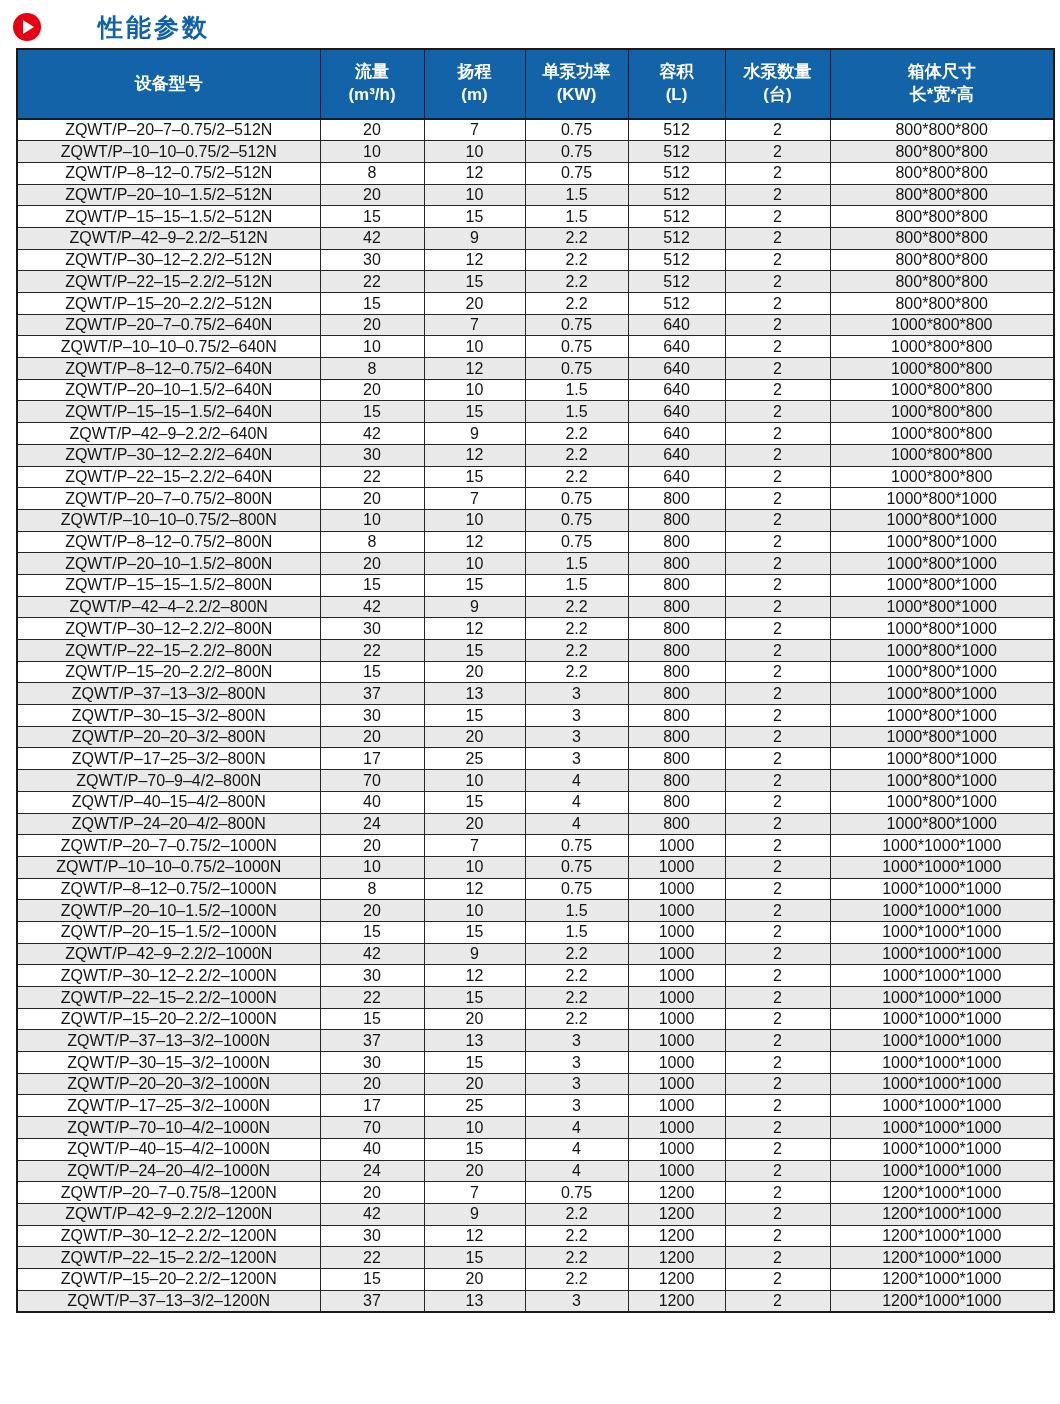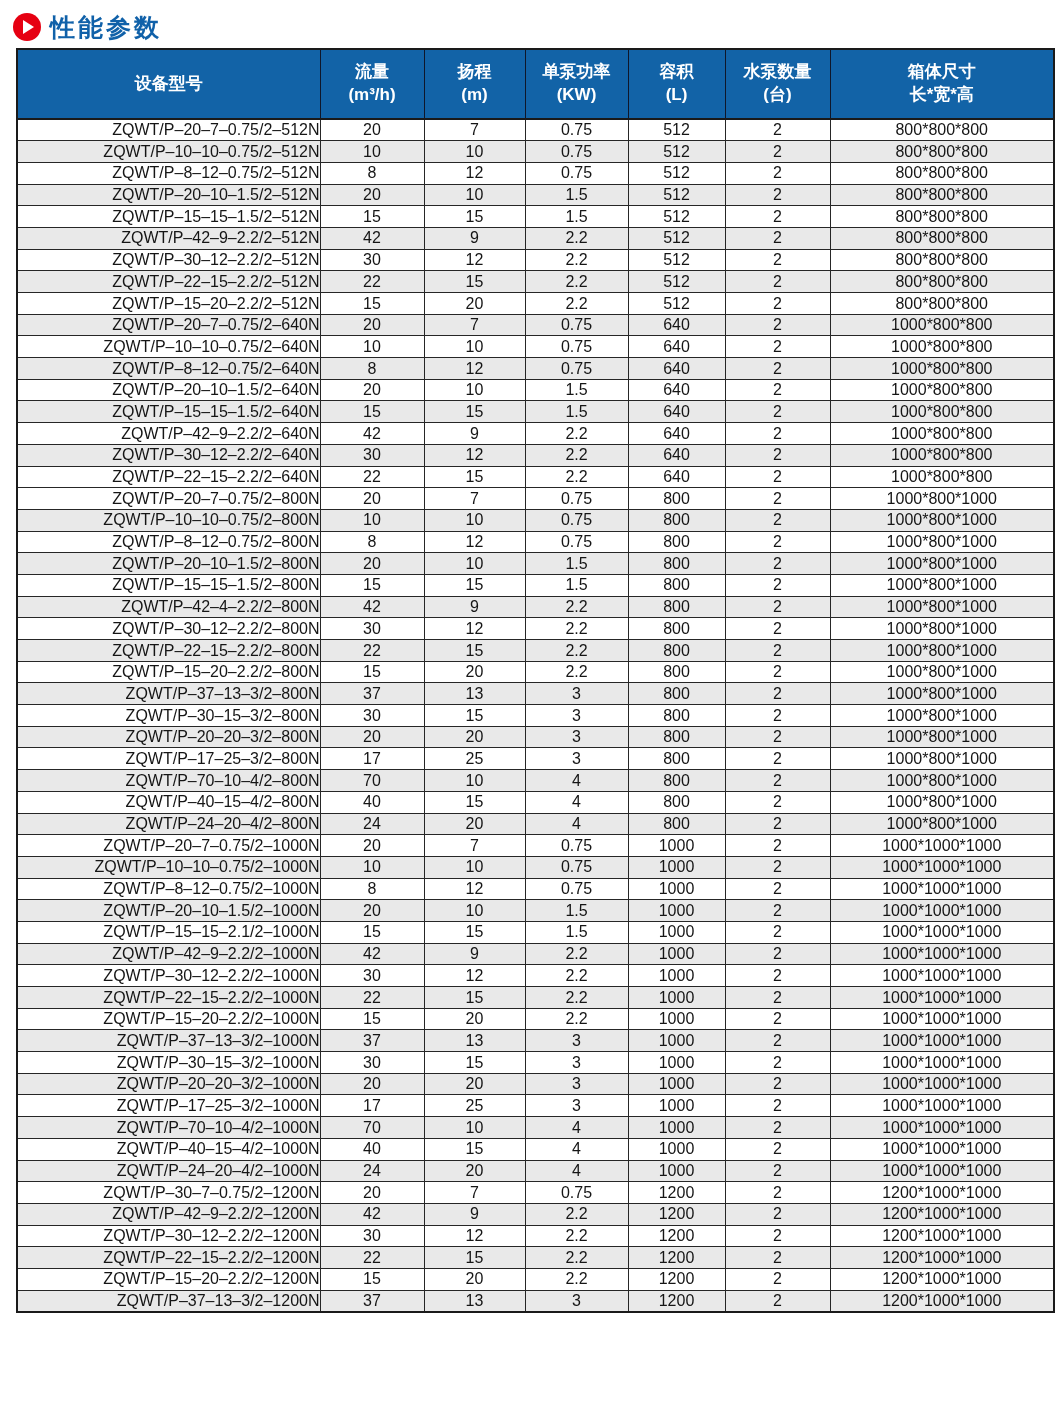--- a/index.html
+++ b/index.html
@@ -18,20 +18,21 @@
     font-family: "Liberation Sans", "DejaVu Sans", sans-serif;
     color: var(--text-dark);
   }
   .page { width: 1060px; height: 1404px; overflow: hidden; }
 
   
   .section-title {
     display: flex; align-items: center;
     margin: 11px 0 5px 13px;
     height: 32px;
+    gap: 48px;
   }
   .title-icon {
     width: 28px; height: 28px;
     background: var(--icon-red);
     border-radius: 50%;
     display: inline-flex; align-items: center; justify-content: center;
     margin-right: 9px;
     flex: 0 0 auto;
   }
   .title-icon .tri {
@@ -77,21 +78,21 @@
     text-align: center;
     font-size: 16px;
     height: 21.7px;
     padding: 0;
     line-height: 1.1;
     background: #ffffff;
     white-space: nowrap;
     overflow: hidden;
   }
   tbody td.model {
-    text-align: right;
+    text-align: center;
   }
   tbody tr.stripe td { background: var(--stripe-gray); }
 </style>
 </head>
 <body>
 
 <div class="page">
 
   <div class="section-title">
     <span class="title-icon">
@@ -406,21 +407,21 @@
         <tr>
           <td class="model">ZQWT/P–17–25–3/2–800N</td>
           <td>17</td>
           <td>25</td>
           <td>3</td>
           <td>800</td>
           <td>2</td>
           <td>1000*800*1000</td>
         </tr>
         <tr class="stripe">
-          <td class="model">ZQWT/P–70–10–4/2–800N</td>
+          <td class="model">ZQWT/P–70–9–4/2–800N</td>
           <td>70</td>
           <td>10</td>
           <td>4</td>
           <td>800</td>
           <td>2</td>
           <td>1000*800*1000</td>
         </tr>
         <tr>
           <td class="model">ZQWT/P–40–15–4/2–800N</td>
           <td>40</td>
@@ -469,21 +470,21 @@
         <tr class="stripe">
           <td class="model">ZQWT/P–20–10–1.5/2–1000N</td>
           <td>20</td>
           <td>10</td>
           <td>1.5</td>
           <td>1000</td>
           <td>2</td>
           <td>1000*1000*1000</td>
         </tr>
         <tr>
-          <td class="model">ZQWT/P–15–15–2.1/2–1000N</td>
+          <td class="model">ZQWT/P–20–15–1.5/2–1000N</td>
           <td>15</td>
           <td>15</td>
           <td>1.5</td>
           <td>1000</td>
           <td>2</td>
           <td>1000*1000*1000</td>
         </tr>
         <tr class="stripe">
           <td class="model">ZQWT/P–42–9–2.2/2–1000N</td>
           <td>42</td>
@@ -577,21 +578,21 @@
         <tr class="stripe">
           <td class="model">ZQWT/P–24–20–4/2–1000N</td>
           <td>24</td>
           <td>20</td>
           <td>4</td>
           <td>1000</td>
           <td>2</td>
           <td>1000*1000*1000</td>
         </tr>
         <tr>
-          <td class="model">ZQWT/P–30–7–0.75/2–1200N</td>
+          <td class="model">ZQWT/P–20–7–0.75/8–1200N</td>
           <td>20</td>
           <td>7</td>
           <td>0.75</td>
           <td>1200</td>
           <td>2</td>
           <td>1200*1000*1000</td>
         </tr>
         <tr class="stripe">
           <td class="model">ZQWT/P–42–9–2.2/2–1200N</td>
           <td>42</td>

